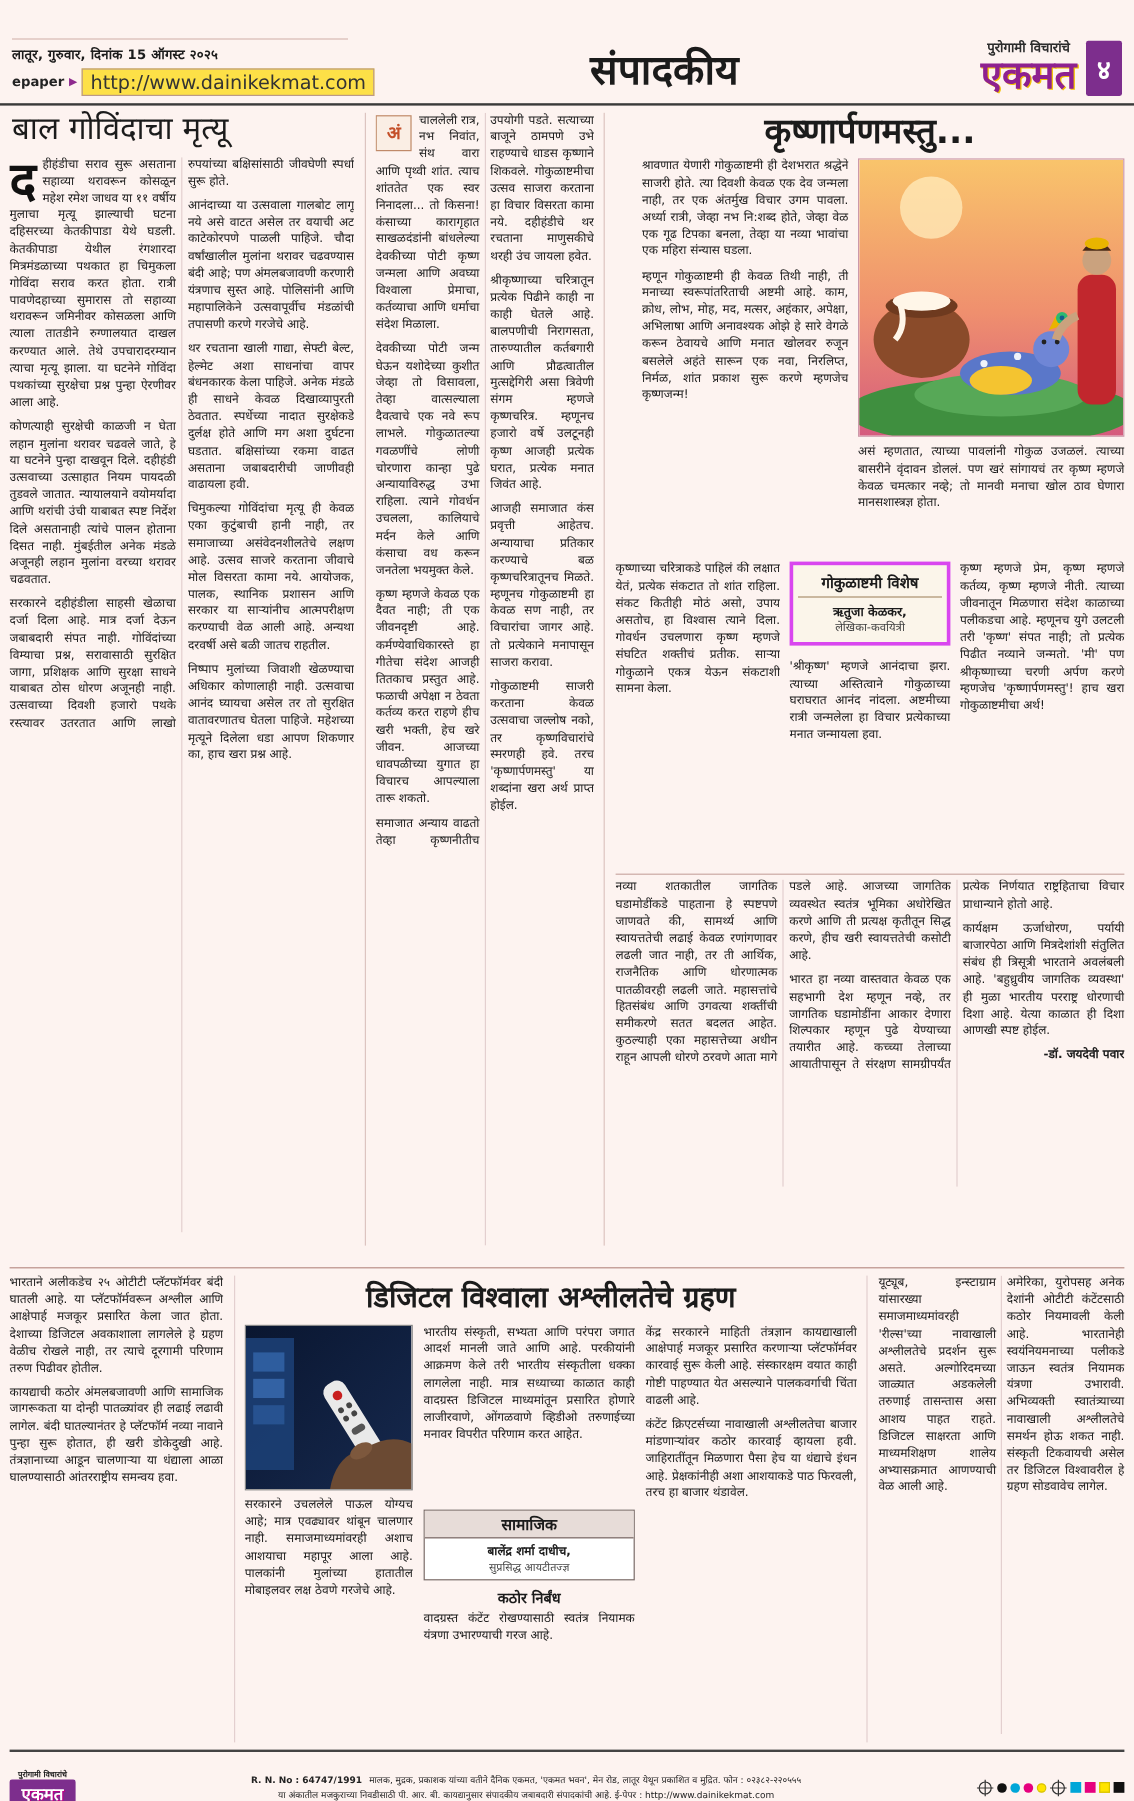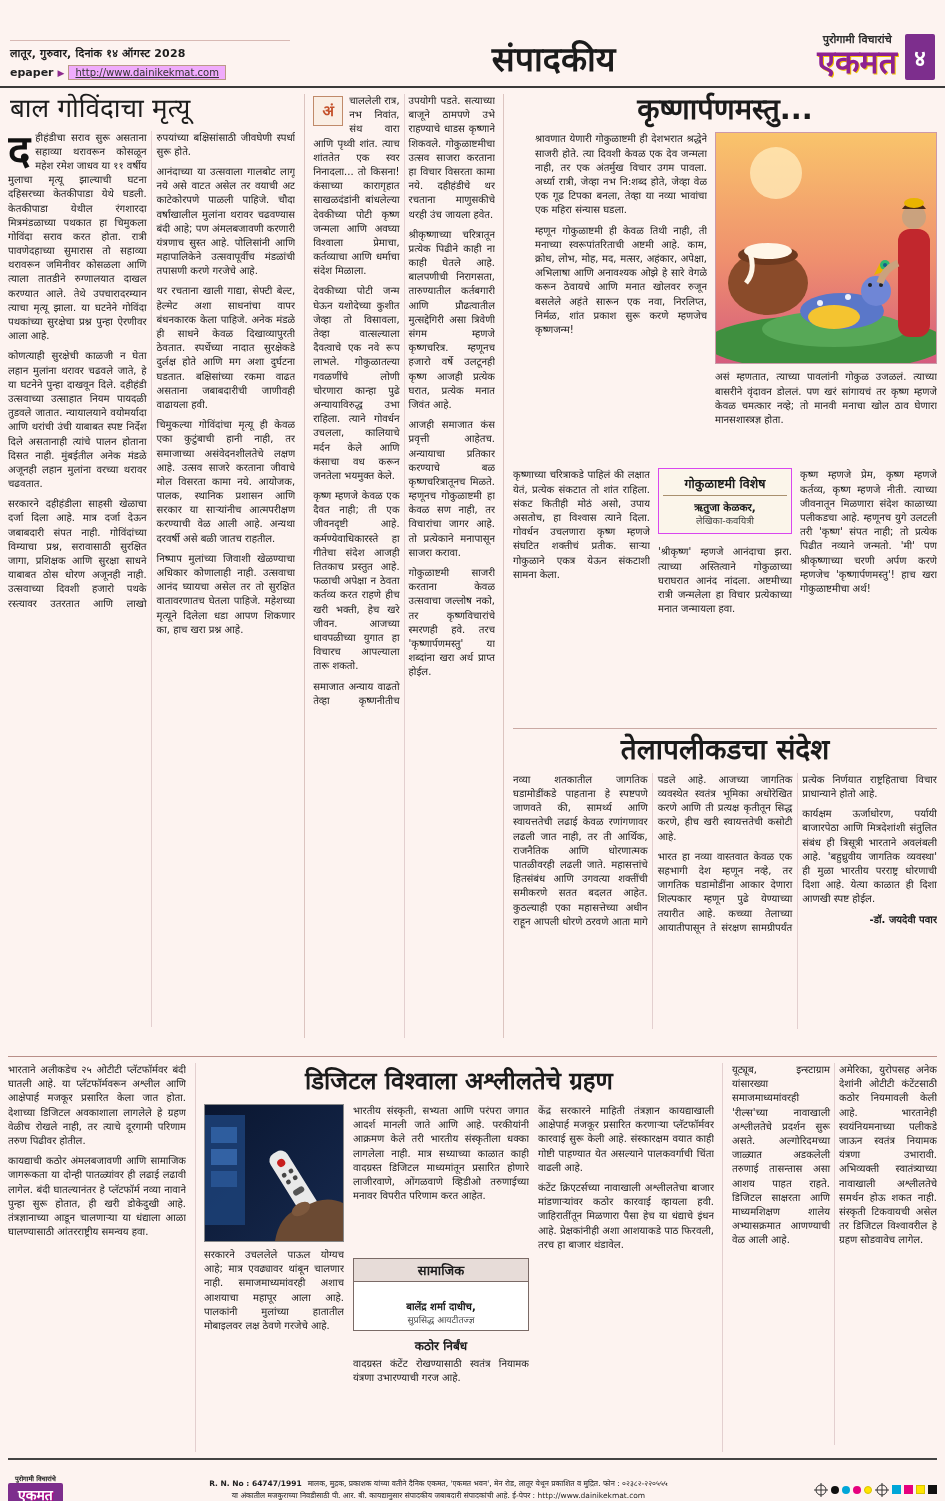--- a/index.html
+++ b/index.html
@@ -13,21 +13,21 @@
   header {
     height:88px; padding:20px 10px 6px 10px;
     display:flex; justify-content:space-between; align-items:flex-end;
     border-bottom:2px solid #3a3a3a;
   }
   .hd-left { width:280px; border-top:1px solid #d8b9b4; padding-top:4px; }
   .dateline { font-size:11px; font-weight:bold; letter-spacing:.2px; }
   .epaper-row { display:flex; align-items:center; gap:4px; margin-top:5px; }
   .ep-label { font-size:11px; font-weight:bold; color:#222; }
   .ep-arrow { font-size:9px; color:#8e2a8e; }
-  .ep-url { font-size:10px; border:1px solid #b98; padding:1px 6px; background:#f0abfc; color:#333;text-decoration:underline; }
+  .ep-url { font-size:16px; border:1px solid #b98; padding:1px 6px; background:#fde047; color:#333; }
   .hd-center h1 { font-size:34px; font-weight:bold; line-height:1; padding-bottom:4px; }
   .hd-right { display:flex; align-items:flex-end; gap:8px; }
   .masthead-block { text-align:center; }
   .masthead-tagline { font-size:11px; font-weight:bold; color:#2c2c2c; }
   .masthead-brand {
     font-size:32px; font-weight:bold; color:#8e2190; line-height:1.05;
     text-shadow:1px 1px 0 #f2c200;
   }
   .pageno {
     width:30px; height:46px; background:#7d2e8d; color:#fff; font-size:22px; font-weight:bold;
@@ -60,21 +60,21 @@
   .k-left .body { height:330px; }
   .k-right { flex:1; }
   .k-fig { width:100%; height:232px; border:1px solid #c9a; overflow:hidden; }
   .k-fig svg { display:block; }
   .k-under { height:88px; margin-top:6px; }
   .krish-row2 { display:flex; gap:8px; height:252px; margin-top:6px; }
   .k-b1, .k-b3 { flex:1; }
   .k-b1 .body, .k-b3 .body { height:252px; }
   .k-bmid { width:134px; }
   .gokul-box {
-    border:1px solid #d946ef; background:#fbf5ea; text-align:center; padding:6px 4px; margin-bottom:6px;
+    border:3px solid #d946ef; background:#fbf5ea; text-align:center; padding:6px 4px; margin-bottom:6px;
   }
   .gokul-title { font-size:12.5px; font-weight:bold; padding-bottom:3px; border-bottom:1px double #a9906e; margin-bottom:4px; }
   .gokul-author { font-size:10.5px; font-weight:bold; }
   .gokul-role { font-size:9.5px; color:#444; }
   .k-bmid .body { height:150px;margin-top:11px; }
   
   .tel { border-top:1px solid #caa9a4; margin-top:8px; padding-top:4px; }
   .tel h2 { font-size:28px; font-weight:bold; text-align:center; margin:2px 0 8px 0; line-height:1.05; }
   .tel-body { column-count:3; column-gap:10px; column-rule:1px solid #e3cfcf; height:256px; }
   .tel-body p:last-child { font-weight:bold; text-align:right; }
@@ -89,21 +89,21 @@
   .dg-mid h2 { font-size:24px; font-weight:bold; text-align:center; white-space:nowrap; margin:0 0 8px 0; }
   .dg-mid-row { display:flex; gap:9px; height:330px; }
   .dg-ma { width:140px; }
   .dg-fig { width:100%; height:138px; border:1px solid #888; overflow:hidden; }
   .dg-fig svg { display:block; }
   .dg-ma .body { height:180px; margin-top:6px; }
   .dg-mb { width:176px; }
   .dg-mb .body.pre-box { height:150px; }
   .samajik-box { border:1px solid #7a6a66; margin:4px 0 6px 0; text-align:center; background:#fff; }
   .samajik-title { background:#e7dcd8; font-size:13px; font-weight:bold; padding:2px 0; border-bottom:1px solid #7a6a66; }
-  .samajik-author { font-size:10px; font-weight:bold; padding-top:17px; }
+  .samajik-author { font-size:10px; font-weight:bold; padding-top:3px; }
   .samajik-role { font-size:9px; color:#444; padding-bottom:4px; }
   .dg-subhead { font-size:12px; font-weight:bold; text-align:center; margin:2px 0 3px 0; }
   .dg-mb .body.post-box { height:66px; }
   .dg-mc { flex:1; }
   .dg-mc .body { height:330px; }
   .dg-c5 { width:205px; }
   .dg-c5 .body { height:382px; column-count:2; column-gap:9px; column-rule:1px solid #e3cfcf; }
   
   footer {
     border-top:2px solid #444; margin:6px 8px 0 8px; padding-top:5px;
@@ -122,21 +122,21 @@
   .sq { width:9px; height:9px; display:inline-block; }
   .c-c { background:#00a6d8; } .c-m { background:#e6007e; } .c-y { background:#ffe400; border:1px solid #d8c200;} .c-k { background:#111; }
 </style>
 </head>
 <body>
 
 <div class="page">
 
   <header>
     <div class="hd-left">
-      <div class="dateline">लातूर, गुरुवार, दिनांक १४ ऑगस्ट 2028</div>
+      <div class="dateline">लातूर, गुरुवार, दिनांक 15 ऑगस्ट २०२५</div>
       <div class="epaper-row">
         <span class="ep-label">epaper</span>
         <span class="ep-arrow">▶</span>
         <span class="ep-url">http://www.dainikekmat.com</span>
       </div>
     </div>
     <div class="hd-center">
       <h1>संपादकीय</h1>
     </div>
     <div class="hd-right">
@@ -247,21 +247,20 @@
           </div>
           <div class="k-b3">
             <div class="body">
                 <p>कृष्ण म्हणजे प्रेम, कृष्ण म्हणजे कर्तव्य, कृष्ण म्हणजे नीती. त्याच्या जीवनातून मिळणारा संदेश काळाच्या पलीकडचा आहे. म्हणूनच युगे उलटली तरी 'कृष्ण' संपत नाही; तो प्रत्येक पिढीत नव्याने जन्मतो. 'मी' पण श्रीकृष्णाच्या चरणी अर्पण करणे म्हणजेच 'कृष्णार्पणमस्तु'! हाच खरा गोकुळाष्टमीचा अर्थ!</p>
               </div>
           </div>
         </div>
       </article>
 
       <article class="tel">
-        <h2>तेलापलीकडचा संदेश</h2>
         <div class="body tel-body">
             <p>नव्या शतकातील जागतिक घडामोडींकडे पाहताना हे स्पष्टपणे जाणवते की, सामर्थ्य आणि स्वायत्ततेची लढाई केवळ रणांगणावर लढली जात नाही, तर ती आर्थिक, राजनैतिक आणि धोरणात्मक पातळीवरही लढली जाते. महासत्तांचे हितसंबंध आणि उगवत्या शक्तींची समीकरणे सतत बदलत आहेत. कुठल्याही एका महासत्तेच्या अधीन राहून आपली धोरणे ठरवणे आता मागे पडले आहे. आजच्या जागतिक व्यवस्थेत स्वतंत्र भूमिका अधोरेखित करणे आणि ती प्रत्यक्ष कृतीतून सिद्ध करणे, हीच खरी स्वायत्ततेची कसोटी आहे.</p>
             <p>भारत हा नव्या वास्तवात केवळ एक सहभागी देश म्हणून नव्हे, तर जागतिक घडामोडींना आकार देणारा शिल्पकार म्हणून पुढे येण्याच्या तयारीत आहे. कच्च्या तेलाच्या आयातीपासून ते संरक्षण सामग्रीपर्यंत प्रत्येक निर्णयात राष्ट्रहिताचा विचार प्राधान्याने होतो आहे.</p>
             <p>कार्यक्षम ऊर्जाधोरण, पर्यायी बाजारपेठा आणि मित्रदेशांशी संतुलित संबंध ही त्रिसूत्री भारताने अवलंबली आहे. 'बहुध्रुवीय जागतिक व्यवस्था' ही मुळा भारतीय परराष्ट्र धोरणाची दिशा आहे. येत्या काळात ही दिशा आणखी स्पष्ट होईल.</p>
             <p>-डॉ. जयदेवी पवार</p>
           </div>
       </article>
     </div>
   </div>
 

